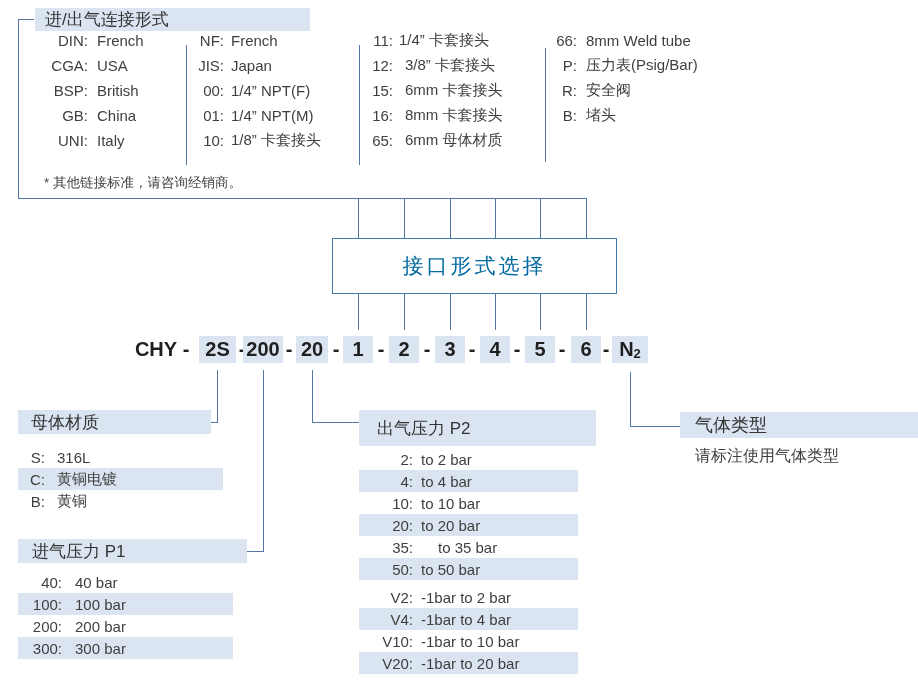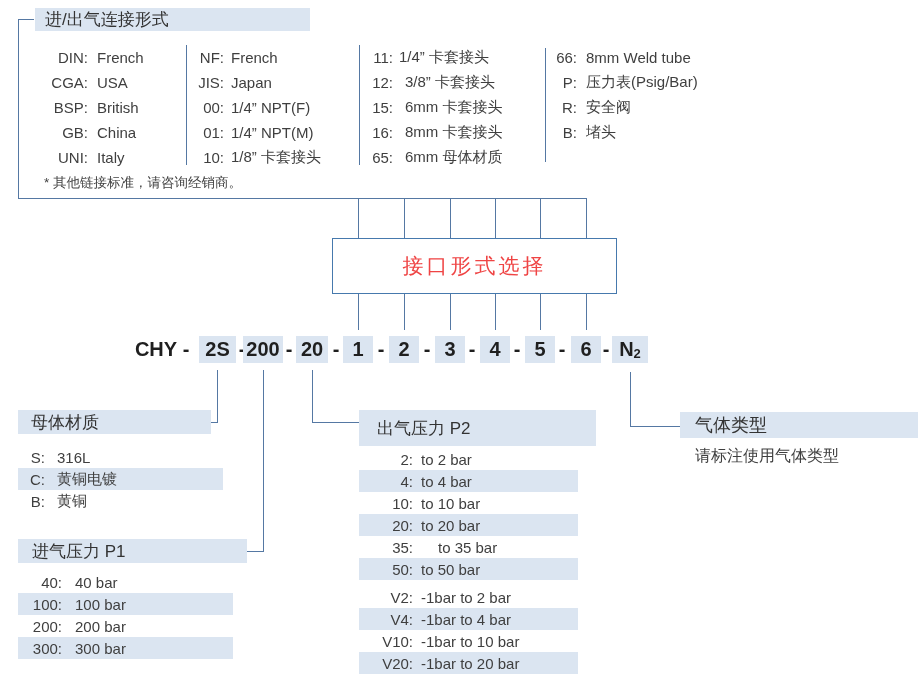--- a/index.html
+++ b/index.html
@@ -20,33 +20,33 @@
   .bracket{position:absolute;border-left:1.5px solid var(--line);border-bottom:1.5px solid var(--line);}
   .elbow-r{position:absolute;border-right:1.5px solid var(--line);border-bottom:1.5px solid var(--line);}
   .elbow-l{position:absolute;border-left:1.5px solid var(--line);border-bottom:1.5px solid var(--line);}
   .divider{position:absolute;width:0;border-left:1.5px solid var(--line);}
 
   
   .sec-title{position:absolute;background:var(--hl);font-size:17px;color:#333;display:flex;align-items:center;}
   .note{position:absolute;font-size:16px;color:var(--txt);}
 
   
-  .opt-col{position:absolute;top:45px;}
+  .opt-col{position:absolute;top:28px;}
   .opt-row{display:flex;align-items:center;height:25px;font-size:15px;white-space:nowrap;}
   .opt-row .k{display:inline-block;text-align:right;flex-shrink:0;}
   .opt-row .v{white-space:nowrap;}
 
   .list{position:absolute;}
   .list .opt-row{height:22px;}
 
   #footnote{position:absolute;left:44px;top:174px;font-size:13.5px;color:#424242;}
 
   
   #selector-box{position:absolute;left:332px;top:238px;width:283px;height:54px;border:1.5px solid var(--boxborder);
-    background:#fff;display:flex;align-items:center;justify-content:center;font-size:21px;letter-spacing:3px;color:#ef4444;}
+    background:#fff;display:flex;align-items:center;justify-content:center;font-size:21px;letter-spacing:3px;color:#0369a1;}
 
   
   .code-token{position:absolute;top:336px;height:27px;line-height:27px;font-size:20px;font-weight:bold;
     color:var(--codetxt);text-align:center;white-space:nowrap;}
   .code-token .sub{font-size:13px;position:relative;top:2px;font-weight:bold;}
 </style>
 </head>
 <body>
 
 <div id="stage">

